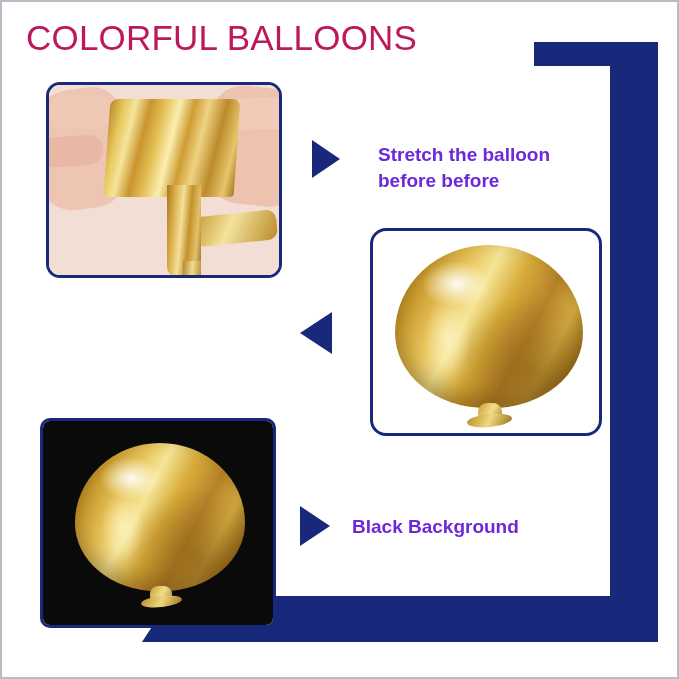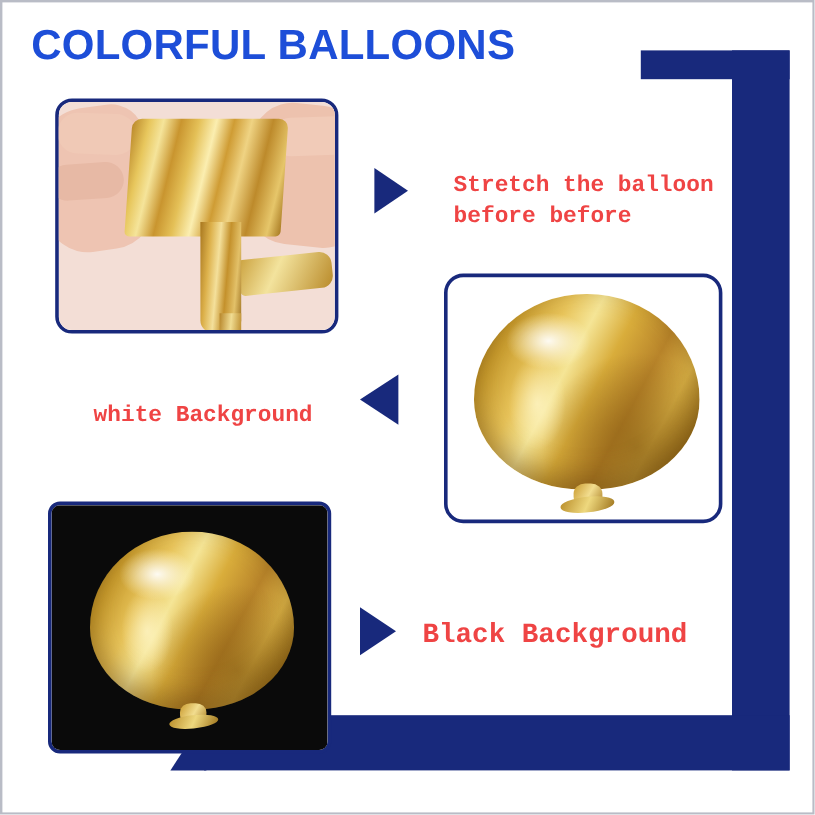--- a/index.html
+++ b/index.html
@@ -58,23 +58,23 @@
     width: 124px;
     height: 24px;
     background: #18297c;
   }
   
   #title {
     position: absolute;
     left: 26px;
     top: 18px;
     font-size: 35px;
-    font-weight: bold;
+    font-weight: normal;
     letter-spacing: 0.2px;
-    color: #1d4ed8;
+    color: #be185d;
     white-space: nowrap;
     font-family: "Liberation Sans", sans-serif;
   }
   
   .photo-card {
     position: absolute;
     box-sizing: border-box;
     border: 3px solid #18297c;
     border-radius: 14px;
     overflow: hidden;
@@ -260,40 +260,40 @@
   #arrow-right-2 {
     left: 300px;
     top: 506px;
     border-top: 20px solid transparent;
     border-bottom: 20px solid transparent;
     border-left: 30px solid #18297c;
   }
   
   .caption {
     position: absolute;
-    color: #ef4444;
+    color: #6d28d9;
     font-weight: bold;
-    font-family: Liberation Mono, monospace;
+    font-family: Liberation Sans, sans-serif;
     line-height: 1.35;
   }
   #caption-stretch {
     left: 378px;
     top: 142px;
     font-size: 19px;
     width: 230px;
   }
   #caption-white {
     left: 78px;
     top: 334px;
     font-size: 19px;
   }
   #caption-black {
     left: 352px;
     top: 514px;
-    font-size: 23px;
+    font-size: 19px;
   }
 </style>
 </head>
 <body>
 
 <div id="page">
 
   <div id="frame"></div>
 
   <div class="blue-band-top"></div>
@@ -331,21 +331,20 @@
     <div class="photo-inner">
       <div class="balloon-wrap" id="balloon-white-photo">
         <div class="balloon-body"></div>
         <div class="balloon-knot"></div>
       </div>
     </div>
   </div>
 
   <div class="arrow" id="arrow-left-1"></div>
 
-  <div class="caption" id="caption-white">white Background</div>
 
   <div class="photo-card" id="photo-black">
     <div class="photo-inner">
       <div class="black-bg"></div>
       <div class="balloon-wrap" id="balloon-black-photo">
         <div class="balloon-body"></div>
         <div class="balloon-knot"></div>
       </div>
     </div>
   </div>

